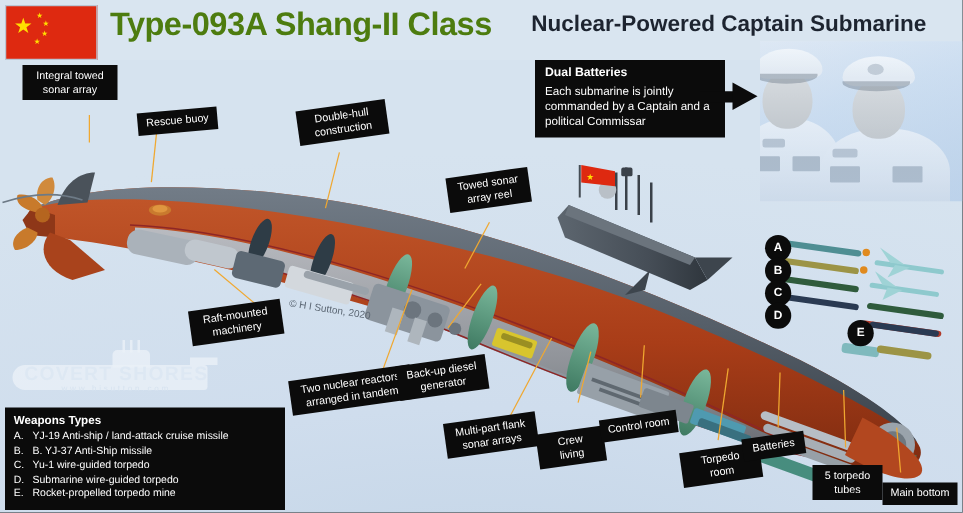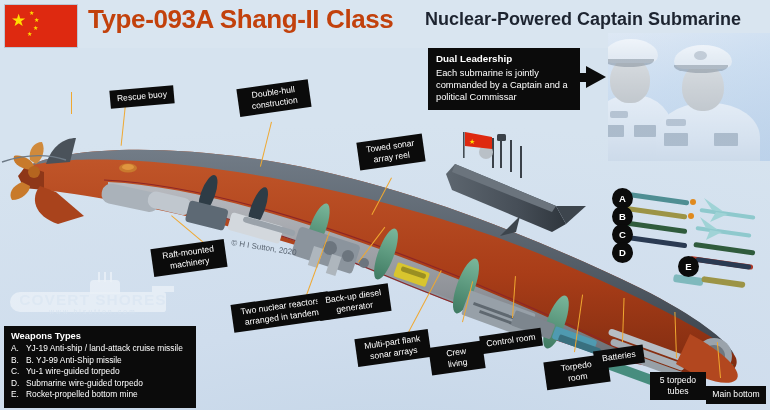--- a/index.html
+++ b/index.html
@@ -26,21 +26,21 @@
   }
   .flag .st{position:absolute;color:#ffde00;line-height:1;}
   .flag .big{left:6px;top:7px;font-size:17px;}
   .flag .s1{left:24px;top:5px;font-size:6px;}
   .flag .s2{left:29px;top:12px;font-size:6px;}
   .flag .s3{left:28px;top:20px;font-size:6px;}
   .flag .s4{left:22px;top:26px;font-size:6px;}
   
   .title-main{
     position:absolute;left:88px;top:4px;
-    font-size:26px;font-weight:bold;color:#c2410c;letter-spacing:-0.4px;
+    font-size:26px;font-weight:bold;color:#4d7c0f;letter-spacing:-0.4px;
     white-space:nowrap;
   }
   .title-sub{
     position:absolute;left:425px;top:9px;
     font-size:18px;font-weight:bold;color:#1d2430;white-space:nowrap;
   }
   .subtitle{
     position:absolute;left:89px;top:34px;
     font-size:7.5px;color:#7d8a99;white-space:nowrap;
   }
@@ -87,21 +87,21 @@
     white-space:pre-line;text-align:center;box-sizing:border-box;
   }
   
   .bullet{
     position:absolute;width:21px;height:21px;border-radius:50%;
     background:#0b0b0b;color:#fff;font-size:9.5px;font-weight:bold;
     display:flex;align-items:center;justify-content:center;
   }
   
   .legend{
-    position:absolute;left:4px;top:326px;width:192px;height:82px;
+    position:absolute;left:4px;top:326px;width:224px;height:82px;
     background:#0b0b0b;color:#fff;padding:5px 7px;box-sizing:border-box;
   }
   .legend h4{margin:0 0 2px 0;font-size:9.3px;font-weight:bold;}
   .legend .row{display:flex;font-size:8.4px;line-height:1.38;}
   .legend .key{width:15px;flex:none;}
   
   .wm{position:absolute;left:4px;top:272px;width:178px;height:56px;
       opacity:.55;pointer-events:none;}
   .wm .hull{position:absolute;left:6px;top:20px;width:156px;height:20px;
     background:#fff;border-radius:50px 14px 14px 50px;opacity:.8;}
@@ -153,21 +153,21 @@
     <div class="ofg ofc-cap" style="left:66px;top:12px;width:58px;height:24px;"></div>
     <div class="ofg ofc-peak" style="left:66px;top:32px;width:54px;height:8px;opacity:.45;"></div>
     <div class="ofg ofc-badge" style="left:86px;top:18px;width:13px;height:9px;border-radius:50%;opacity:.75;"></div>
     <div class="ofg ofc-badge" style="left:58px;top:86px;width:20px;height:7px;"></div>
     <div class="ofg ofc-tab" style="left:56px;top:100px;width:24px;height:13px;"></div>
     <div class="ofg ofc-tab" style="left:106px;top:100px;width:24px;height:13px;"></div>
     <div class="haze"></div>
   </div>
 
   <div class="callout">
-    <b>Dual Leadership</b>
+    <b>Dual Batteries</b>
     <span>Each submarine is jointly commanded by a Captain and a political Commissar</span>
   </div>
   <div class="arrow">
     <div class="shaft"></div>
       <div class="head"></div>
   </div>
 
   <svg class="sub-wrap" viewBox="0 0 770 280">
     <defs>
       <linearGradient id="gHullOuter" x1="0" y1="0" x2="0" y2="1">
@@ -311,20 +311,22 @@
   <div class="lead" style="left:330px;top:232px;width:72px;transform:rotate(110deg);"></div>
   <div class="lead" style="left:358px;top:262px;width:44px;transform:rotate(-53deg);"></div>
   <div class="lead" style="left:408px;top:332px;width:70px;transform:rotate(-62deg);"></div>
   <div class="lead" style="left:462px;top:322px;width:42px;transform:rotate(-76deg);"></div>
   <div class="lead" style="left:512px;top:318px;width:42px;transform:rotate(-86deg);"></div>
   <div class="lead" style="left:574px;top:352px;width:58px;transform:rotate(-82deg);"></div>
   <div class="lead" style="left:622px;top:342px;width:44px;transform:rotate(-88deg);"></div>
   <div class="lead" style="left:676px;top:358px;width:46px;transform:rotate(-92deg);"></div>
   <div class="lead" style="left:720px;top:378px;width:36px;transform:rotate(-95deg);"></div>
 
+  <div class="lbl" style="left:18px;top:52px;width:76px;">Integral towed
+sonar array</div>
   <div class="lbl" style="left:110px;top:88px;width:64px;transform:rotate(-5deg);">Rescue buoy</div>
   <div class="lbl" style="left:238px;top:84px;width:72px;transform:rotate(-8deg);">Double-hull
 construction</div>
   <div class="lbl" style="left:358px;top:138px;width:66px;transform:rotate(-8deg);">Towed sonar
 array reel</div>
   <div class="lbl" style="left:152px;top:244px;width:74px;transform:rotate(-8deg);">Raft-mounted
 machinery</div>
   <div class="lbl" style="left:232px;top:298px;width:98px;transform:rotate(-8deg);">Two nuclear reactors
 arranged in tandem</div>
   <div class="lbl" style="left:318px;top:288px;width:72px;transform:rotate(-8deg);">Back-up diesel
@@ -399,29 +401,29 @@
   </div>
 
   <div class="legend">
     <h4>Weapons Types</h4>
     <div class="row">
       <span class="key">A.</span>
       <span>YJ-19 Anti-ship / land-attack cruise missile</span>
     </div>
     <div class="row">
       <span class="key">B.</span>
-      <span>B. YJ-99 Anti-Ship missile</span>
+      <span>B. YJ-37 Anti-Ship missile</span>
     </div>
     <div class="row">
       <span class="key">C.</span>
       <span>Yu-1 wire-guided torpedo</span>
     </div>
     <div class="row">
       <span class="key">D.</span>
       <span>Submarine wire-guided torpedo</span>
     </div>
     <div class="row">
       <span class="key">E.</span>
-      <span>Rocket-propelled bottom mine</span>
+      <span>Rocket-propelled torpedo mine</span>
     </div>
   </div>
 
 </div>
 
 </body></html>

